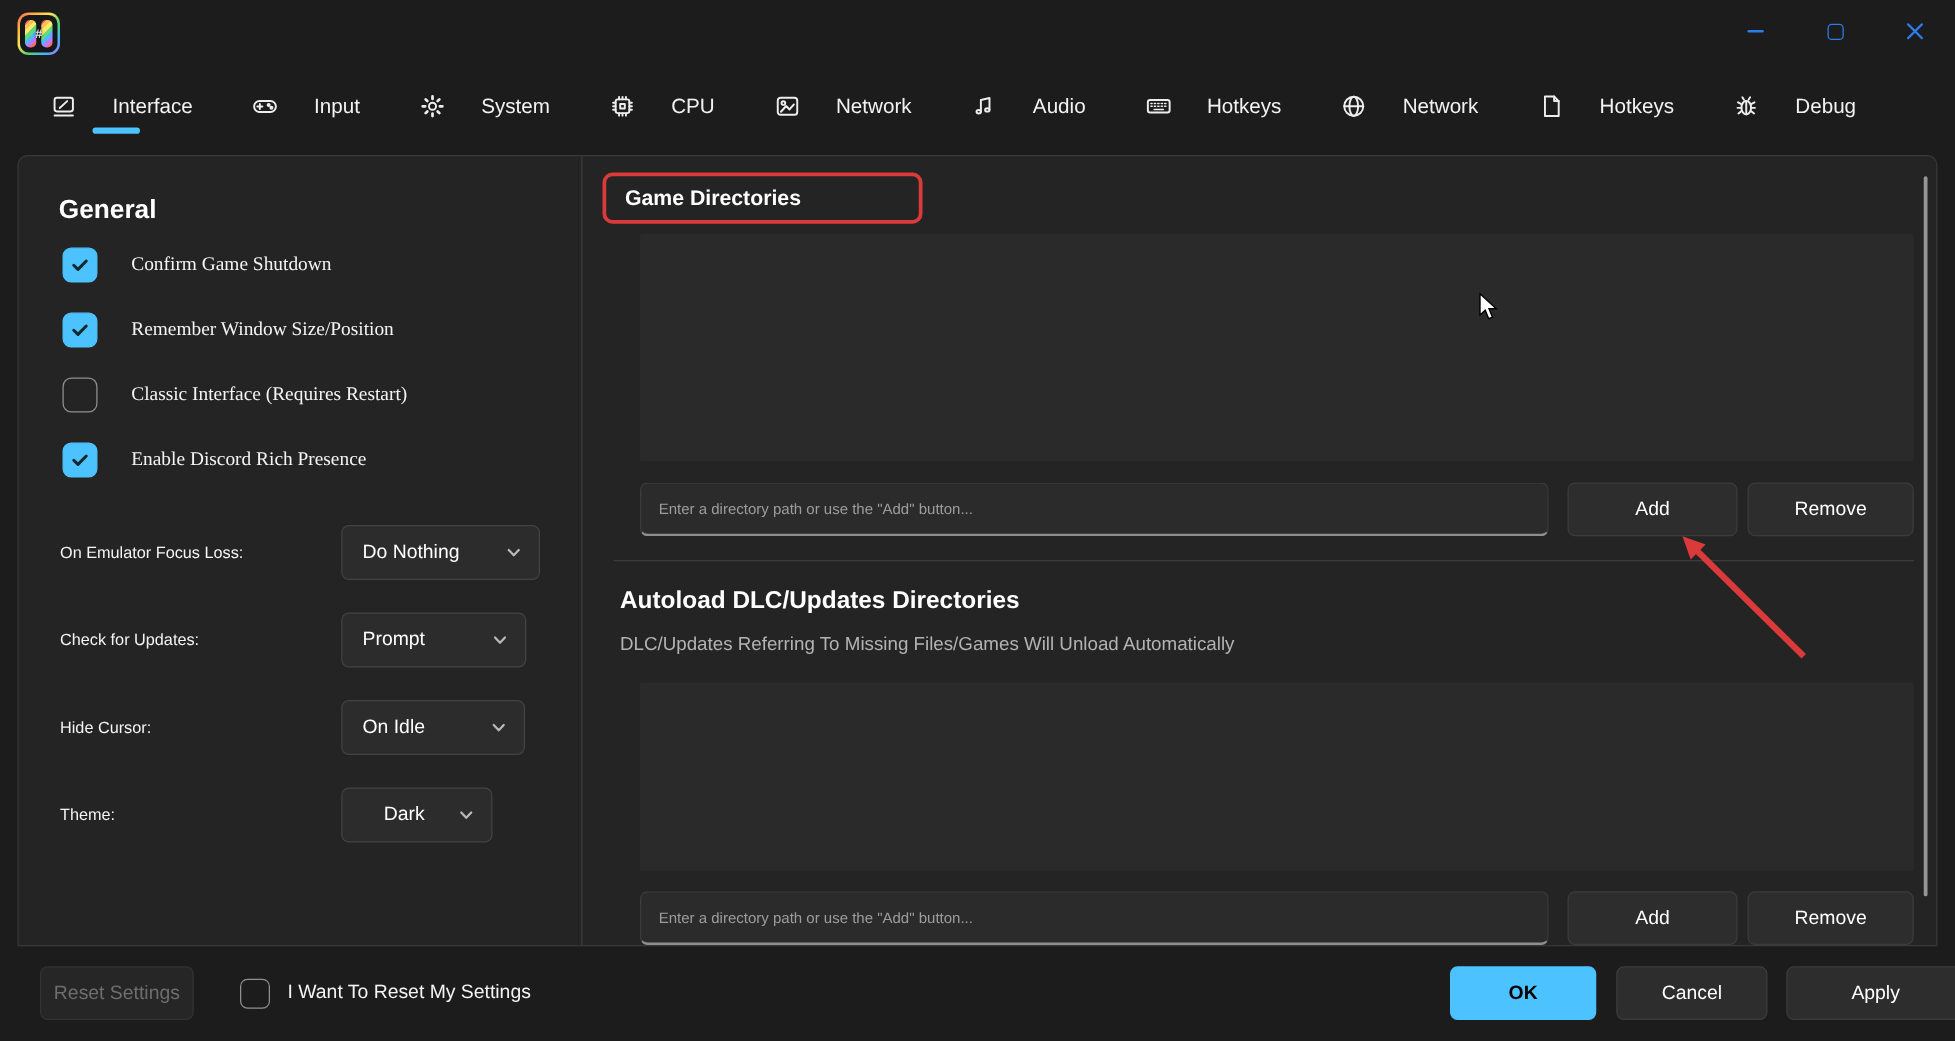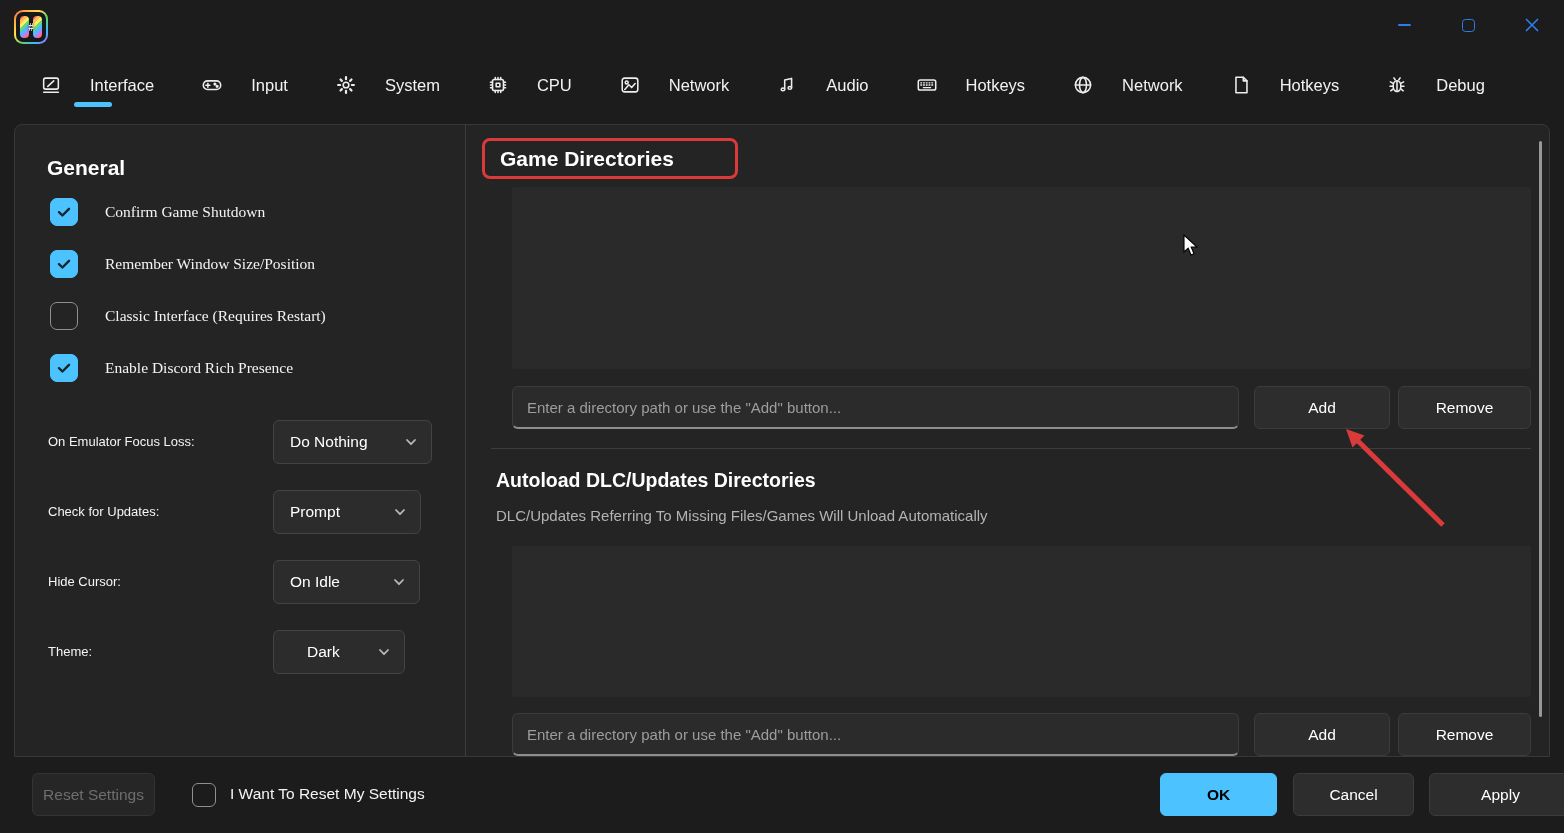--- a/index.html
+++ b/index.html
@@ -36,24 +36,24 @@
   .cb.checked svg{display:block;}
   .cb-label{margin-left:27px;font-size:15.5px;color:#f4f4f4;}
   .dd-label{position:absolute;left:33px;font-size:13px;color:#f4f4f4;line-height:44px;}
   .dropdown{position:absolute;left:258px;height:44px;background:#2c2c2c;border:1px solid #434343;border-radius:6px;
     display:flex;align-items:center;justify-content:space-between;padding:0 13px 0 16px;}
   .dropdown .val{font-size:15.5px;color:#fff;}
   .dropdown svg{width:14px;height:14px;stroke:#b9b9b9;stroke-width:1.8;fill:none;stroke-linecap:round;stroke-linejoin:round;}
   
   .red-box{position:absolute;left:467px;top:13px;width:256px;height:41px;border:3px solid #da3a3a;border-radius:8px;
     display:flex;align-items:center;padding-left:15px;}
-  .red-box .section-title{font-size:21px;}
+  .red-box .section-title{font-size:17px;}
   .dir-list{position:absolute;background:#2a2a2a;border-radius:2px;width:1019px;left:497px;}
   .dir-input{position:absolute;left:497px;width:727px;height:43px;background:#2b2b2b;border:1px solid #3c3c3c;border-bottom:2px solid #8e8e8e;
-    border-radius:6px;color:#fff;font-size:15px;padding:0 14px;font-family:"Liberation Sans",sans-serif;outline:none;}
+    border-radius:6px;color:#fff;font-size:12px;padding:0 14px;font-family:"Liberation Sans",sans-serif;outline:none;}
   .dir-input::placeholder{color:#9d9d9d;}
   .btn{position:absolute;height:43px;background:#2d2d2d;border:1px solid #3c3c3c;border-radius:6px;color:#fff;
     font-size:15.5px;display:flex;align-items:center;justify-content:center;cursor:default;font-family:"Liberation Sans",sans-serif;}
   .hr{position:absolute;left:476px;width:1040px;height:1px;background:#3c3c3c;}
   .autoload-title{position:absolute;left:481px;top:344px;font-weight:700;font-size:19.5px;}
   .autoload-sub{position:absolute;left:481px;top:382px;font-size:15px;color:#b3b3b3;}
   .scroll-thumb{position:absolute;left:1524px;top:16px;width:3px;height:576px;background:#979797;border-radius:2px;}
   
   .footer{position:absolute;left:0;top:758px;width:100%;height:75px;background:#1c1c1c;}
   .footer .btn{top:15px;}
@@ -229,21 +229,21 @@
 
       <div class="dd-label" style="top:435px;">Hide Cursor:</div>
       <div class="dropdown" style="top:435px;width:147px;">
         <span class="val">On Idle</span>
         <svg viewBox="0 0 14 14">
             <path d="M3 5 L7 9.2 L11 5"></path>
           </svg>
       </div>
 
       <div class="dd-label" style="top:505px;">Theme:</div>
-      <div class="dropdown" style="top:505px;width:132px;padding-left:33px;">
+      <div class="dropdown" style="top:505px;width:121px;padding-left:33px;">
         <span class="val">Dark</span>
         <svg viewBox="0 0 14 14">
             <path d="M3 5 L7 9.2 L11 5"></path>
           </svg>
       </div>
     </div>
 
     <div class="red-box">
       <div class="section-title">Game Directories</div>
     </div>

